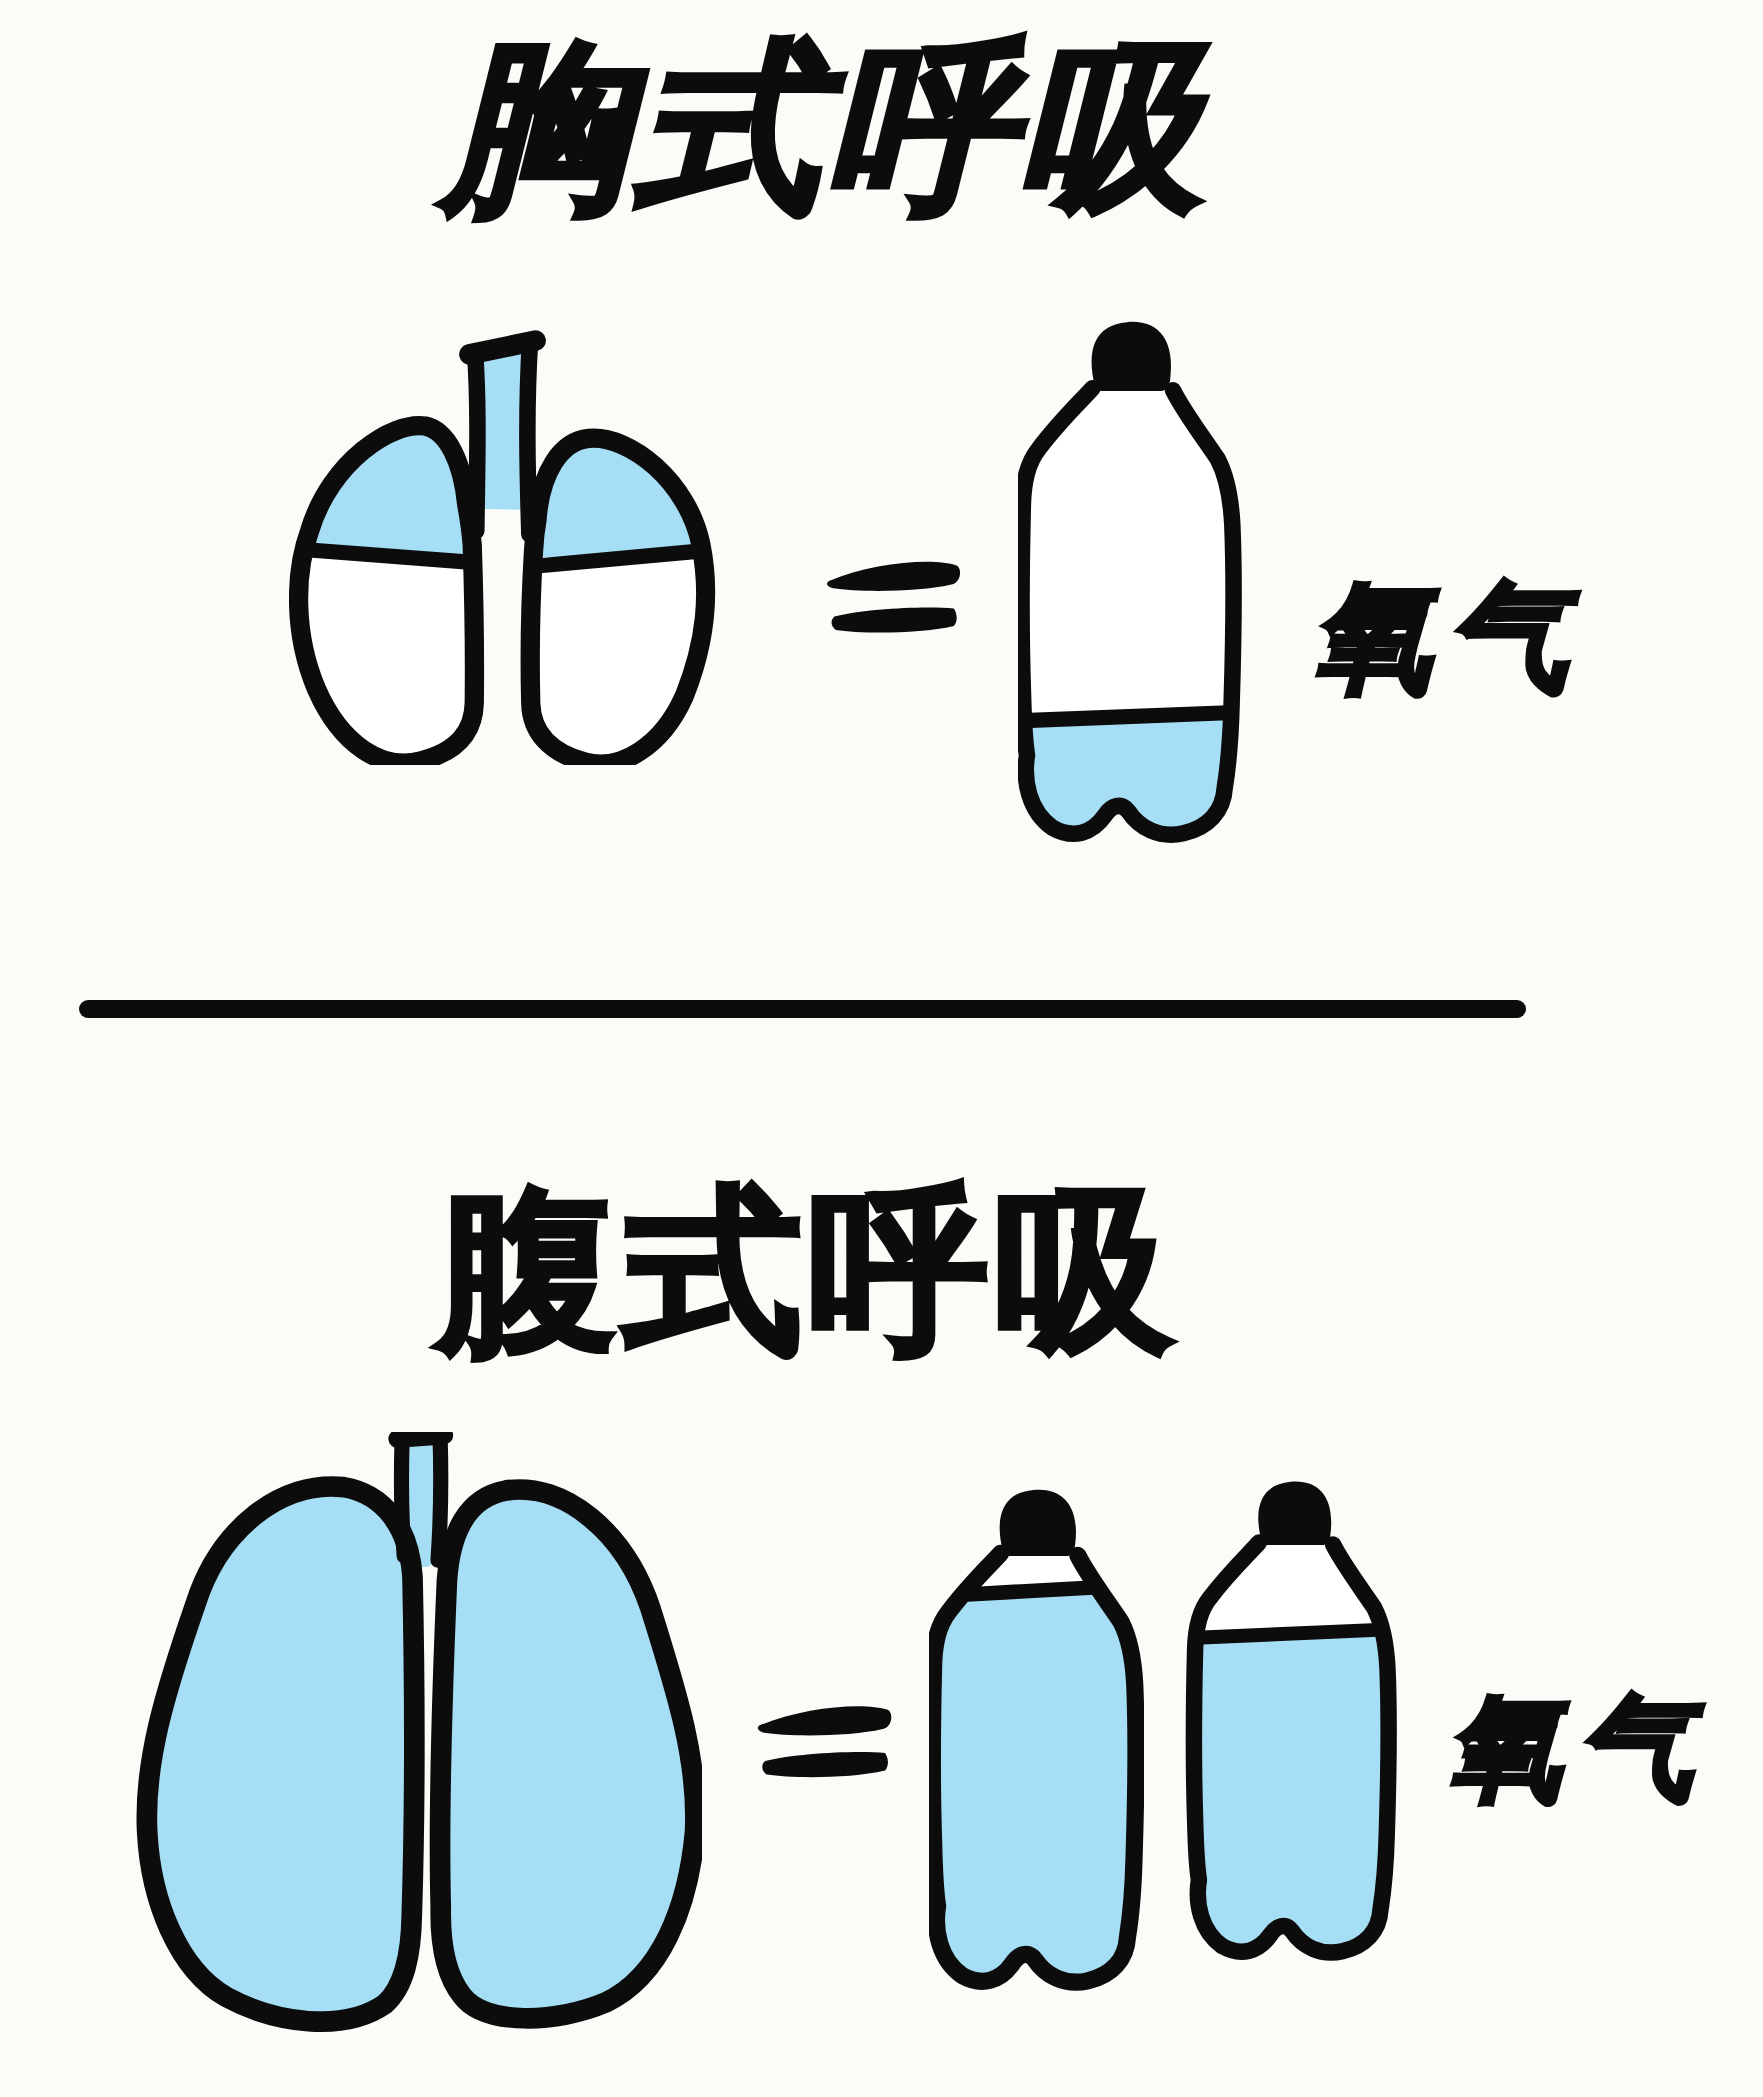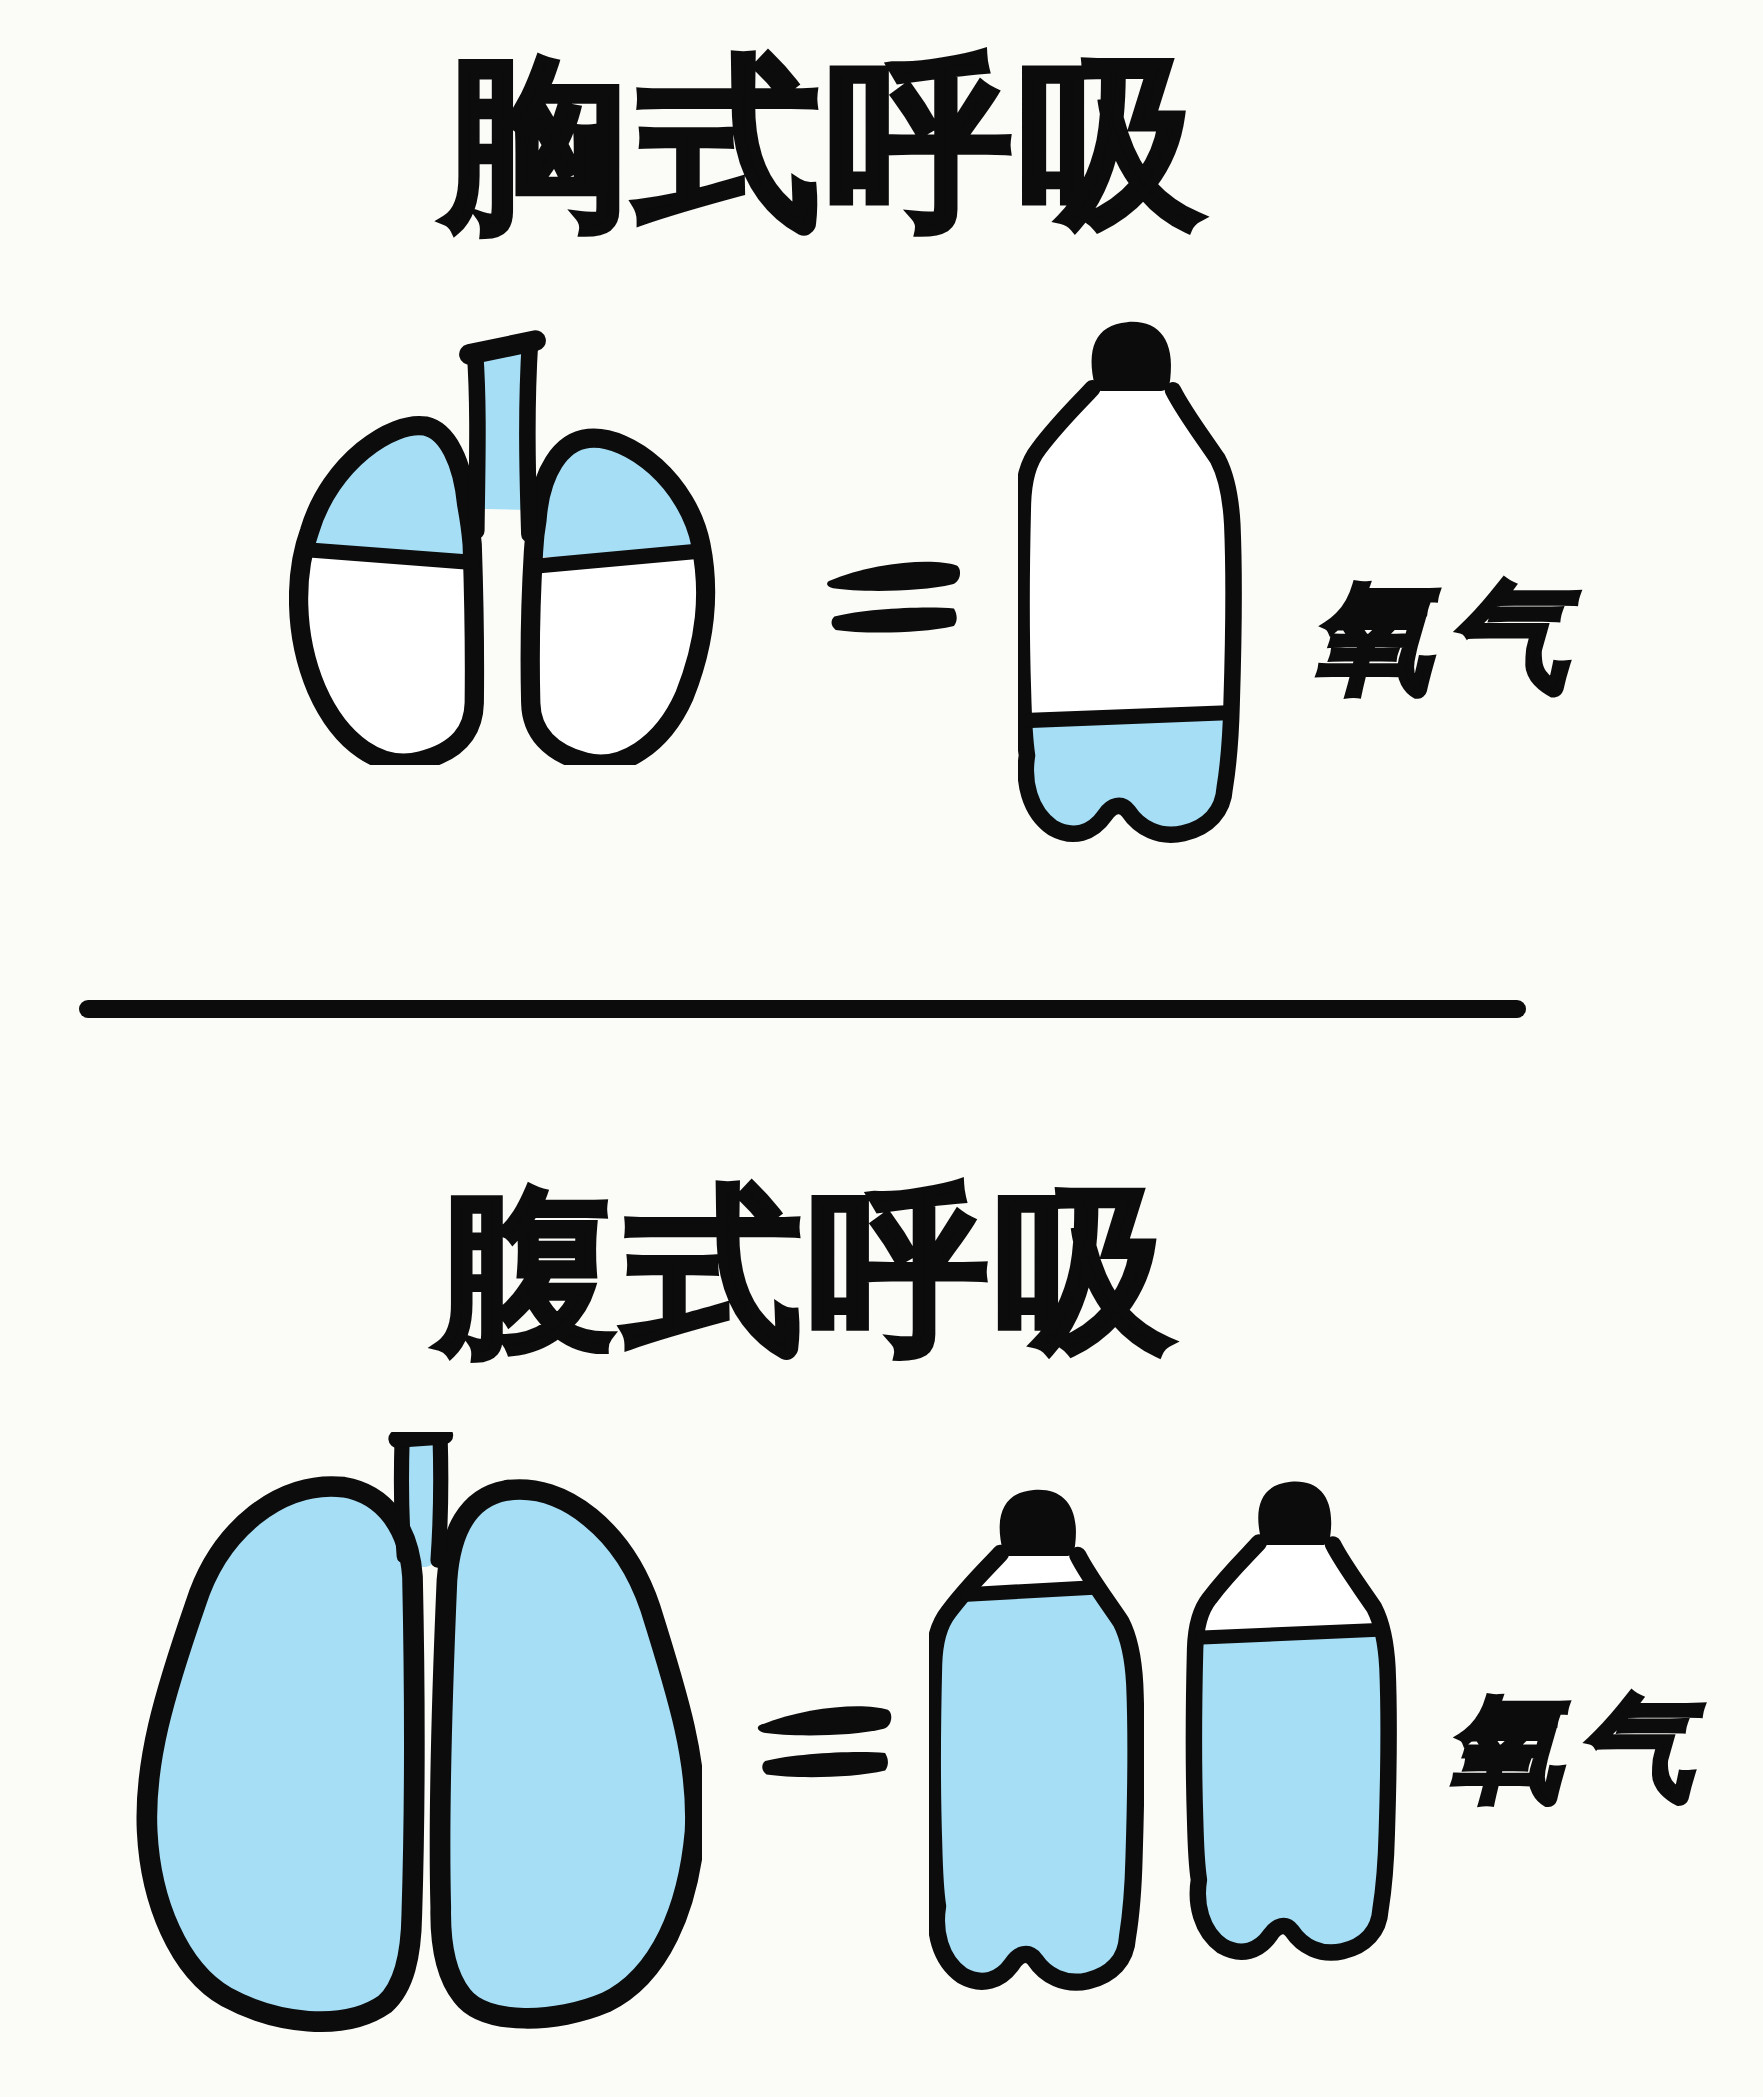--- a/index.html
+++ b/index.html
@@ -17,21 +17,21 @@
   .title{
     position:absolute;
     text-align:center;
     font-weight:900;
     color:var(--ink);
     -webkit-text-stroke:4.8px var(--ink);
     letter-spacing:6.9px;
     line-height:1;
     white-space:nowrap;
   }
-  .title-1{left:0;width:1654px;top:52px;font-size:185px;}
+  .title-1{left:0;width:1654px;top:36px;font-size:185px;font-style:italic;}
   .title-2{left:0;width:1618px;top:1182px;font-size:179px;}
   .oxygen-label{
     position:absolute;
     font-weight:900;
     color:var(--ink);
     -webkit-text-stroke:4.1px var(--ink);
     letter-spacing:15px;
     line-height:1;
     white-space:nowrap;
     font-style:italic;

